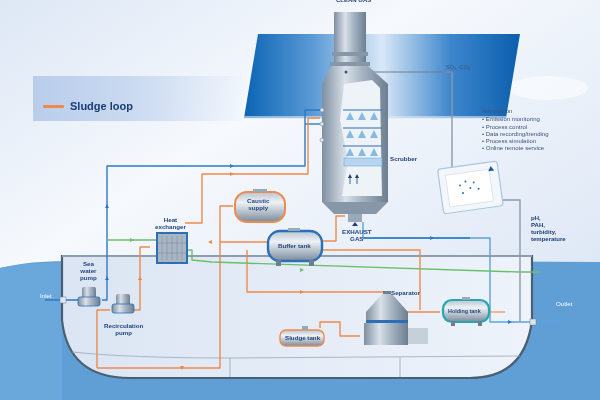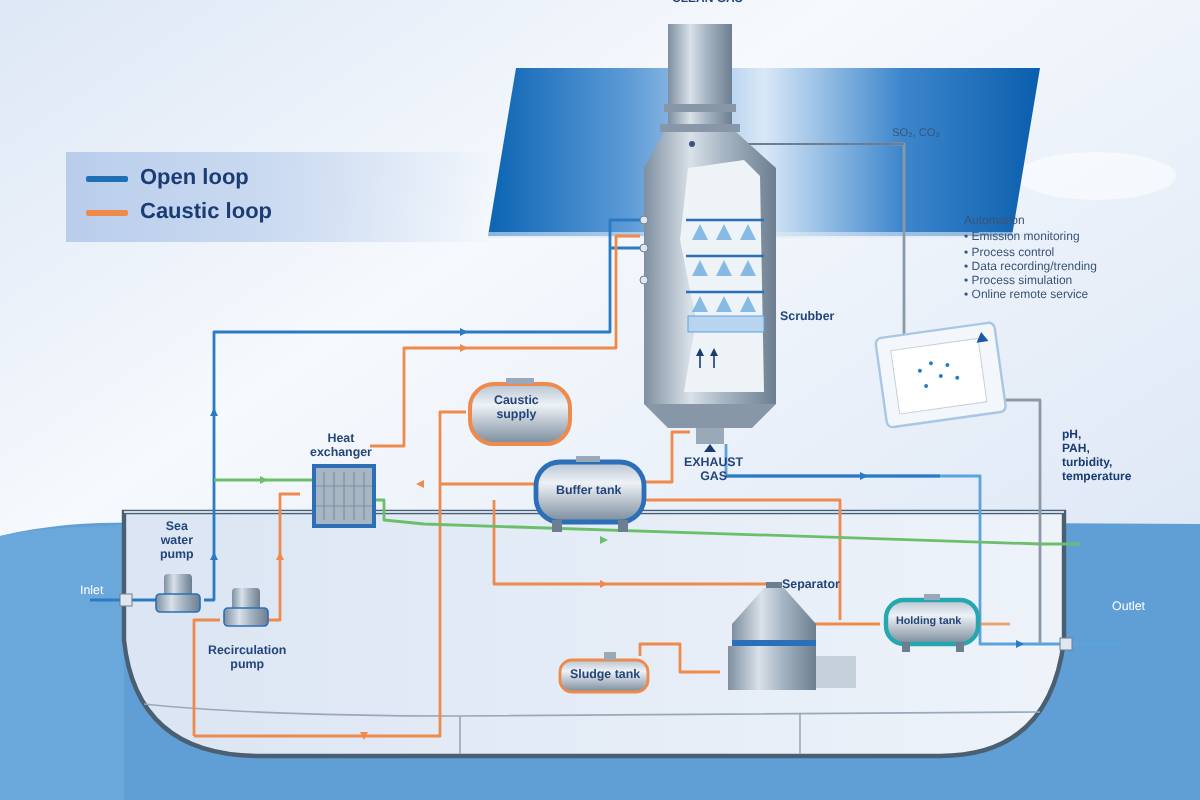--- a/index.html
+++ b/index.html
@@ -213,27 +213,23 @@
     <polygon points="493,169 496,174 490,174" fill="#1a5aa5"></polygon>
   </g>
 
   <rect x="60" y="297" width="6" height="6" fill="#dfe6ee" stroke="#6c7e90" stroke-width="0.5"></rect>
   <rect x="530" y="319" width="6" height="6" fill="#dfe6ee" stroke="#6c7e90" stroke-width="0.5"></rect>
 </svg>
 
 <div class="lbl" style="left:336px;top:-3px;font-size:6px;">CLEAN GAS</div>
 
 <div class="legend">
-  <div class="legend-row" style="top:7px;">
-    <span class="legend-swatch" style="background:#1f6fb5;"></span>
-    <span>Open loop</span>
-  </div>
   <div class="legend-row" style="top:24px;">
     <span class="legend-swatch" style="background:#ee8a4b;"></span>
-    <span>Caustic loop</span>
+    <span>Sludge loop</span>
   </div>
 </div>
 
 <div class="lbl lbl-small" style="left:446px;top:64px;">SO₂, CO₂</div>
 
 <div class="lbl" style="left:390px;top:155px;font-weight:bold;">Scrubber</div>
 
 <div class="lbl" style="left:342px;top:228px;">
   <div>EXHAUST</div>
   <div>GAS</div>

